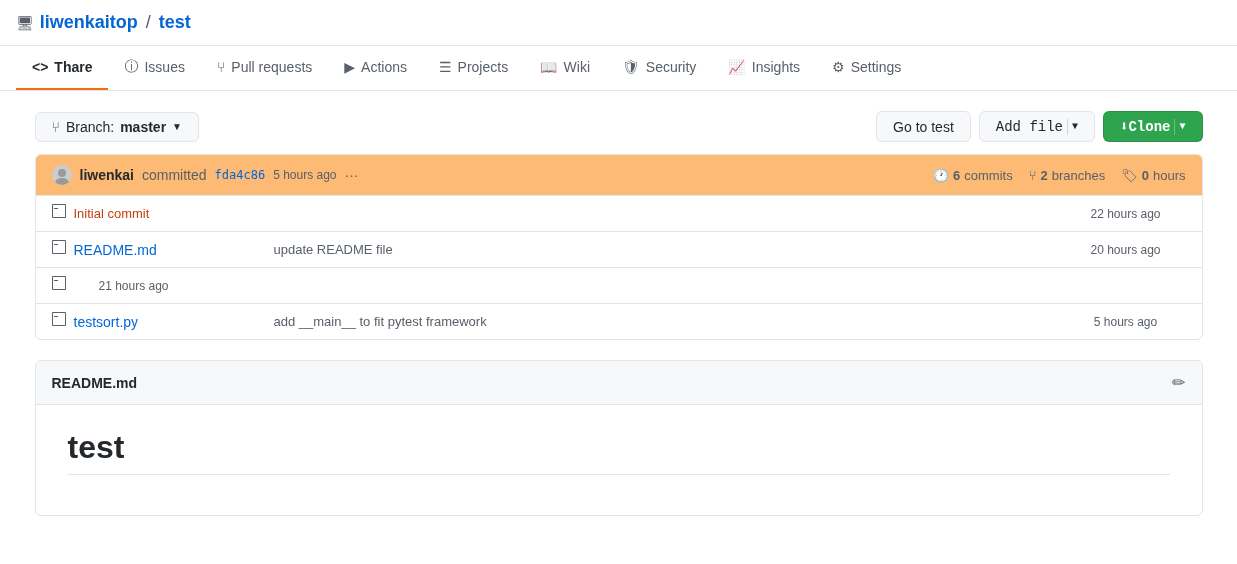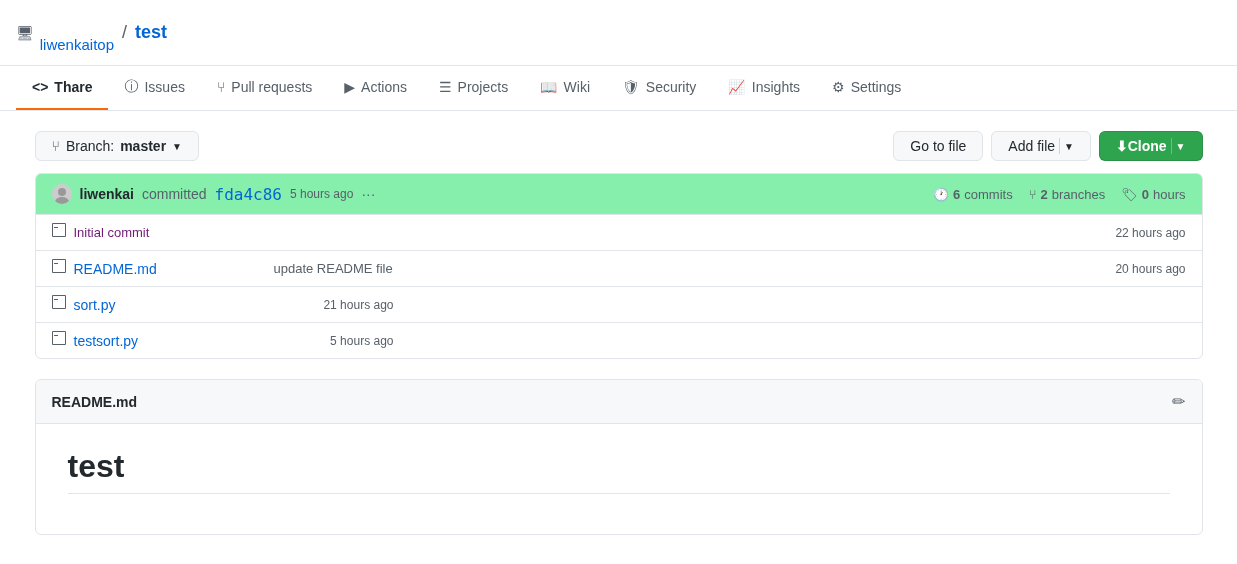--- a/index.html
+++ b/index.html
@@ -1,66 +1,66 @@
 <!DOCTYPE html>
 <html><head>
   <meta charset="utf-8">
   <style>
     * { box-sizing: border-box; margin: 0; padding: 0; }
     body { font-family: -apple-system, BlinkMacSystemFont, "Segoe UI", Helvetica, Arial, sans-serif; font-size: 14px; color: #24292e; background: #fff; }
     
     
     .repo-header { padding: 12px 16px; border-bottom: 1px solid #e1e4e8; display: flex; align-items: center; gap: 6px; }
-    .repo-owner { color: #0366d6; text-decoration: none; font-size: 15px; font-weight: 400; margin-top: 24px; }
+    .repo-owner { color: #0366d6; text-decoration: none; font-size: 18px; font-weight: 700; }
     .repo-sep { color: #586069; font-size: 18px; margin: 0 2px; }
     .repo-name { color: #0366d6; text-decoration: none; font-size: 18px; font-weight: 600; }
     
     
     .repo-nav { display: flex; border-bottom: 1px solid #e1e4e8; padding: 0 16px; gap: 0; }
     .nav-item { display: flex; align-items: center; gap: 6px; padding: 12px 16px; font-size: 14px; color: #586069; text-decoration: none; border-bottom: 2px solid transparent; cursor: pointer; white-space: nowrap; }
     .nav-item.active { color: #24292e; border-bottom: 2px solid #f66a0a; font-weight: 600; }
     .nav-icon { font-size: 14px; }
     
     
     .main { max-width: 1200px; margin: 0 auto; padding: 20px 16px; }
     
     
     .branch-bar { display: flex; align-items: center; justify-content: space-between; margin-bottom: 12px; }
     .branch-selector { display: flex; align-items: center; gap: 6px; border: 1px solid #e1e4e8; border-radius: 6px; padding: 6px 12px; cursor: pointer; font-size: 14px; background: #f6f8fa; }
     .branch-icon { color: #586069; }
     .branch-actions { display: flex; gap: 8px; }
     .btn { display: inline-flex; align-items: center; gap: 6px; padding: 6px 16px; font-size: 14px; border-radius: 6px; border: 1px solid #e1e4e8; cursor: pointer; background: #f6f8fa; color: #24292e; text-decoration: none; }
     .btn-green { background: #2ea44f; color: #fff; border-color: rgba(27,31,35,.15); font-weight: 600; }
-    .btn-dropdown { gap: 0; }
+    .btn-dropdown { gap: 0; font-family: Liberation Mono, monospace; }
     .btn-dropdown .btn-divider { width: 1px; background: rgba(255,255,255,.25); height: 18px; margin: 0 4px; }
     
     
     .repo-box { border: 1px solid #e1e4e8; border-radius: 6px; overflow: hidden; }
     
     
-    .commit-bar { display: flex; align-items: center; justify-content: space-between; padding: 10px 16px; background: #86efac; border-bottom: 1px solid #e1e4e8; }
+    .commit-bar { display: flex; align-items: center; justify-content: space-between; padding: 10px 16px; background: #fdba74; border-bottom: 1px solid #e1e4e8; }
     .commit-left { display: flex; align-items: center; gap: 8px; }
     .avatar-placeholder { width: 20px; height: 20px; border-radius: 50%; background: #ccc; }
     .commit-author { font-weight: 600; color: #24292e; }
     .commit-msg { color: #586069; }
-    .commit-hash { font-family: monospace; color: #0366d6; font-size: 16px; }
+    .commit-hash { font-family: monospace; color: #0366d6; font-size: 12px; }
     .commit-time { color: #586069; font-size: 12px; }
     .commit-more { color: #586069; cursor: pointer; }
     .commit-right { display: flex; align-items: center; gap: 16px; font-size: 13px; color: #586069; }
     .commit-stat { display: flex; align-items: center; gap: 4px; cursor: pointer; }
     
     
     .file-row { display: flex; align-items: center; padding: 8px 16px; border-bottom: 1px solid #e1e4e8; }
     .file-row:last-child { border-bottom: none; }
     .file-icon { color: #586069; margin-right: 8px; font-size: 14px; flex-shrink: 0; }
     .file-name { flex: 0 0 200px; }
     .file-name a { color: #0366d6; text-decoration: none; font-size: 14px; }
     .file-message { flex: 1; color: #586069; font-size: 13px; }
     .file-message a { color: #0366d6; text-decoration: none; }
-    .file-time { text-align: right; color: #586069; font-size: 12px; flex: 0 0 120px; }
+    .file-time { text-align: center; color: #586069; font-size: 12px; flex: 0 0 120px; }
     
     
     .readme-box { border: 1px solid #e1e4e8; border-radius: 6px; margin-top: 20px; overflow: hidden; }
     .readme-header { display: flex; align-items: center; justify-content: space-between; padding: 12px 16px; border-bottom: 1px solid #e1e4e8; background: #f6f8fa; }
     .readme-title { font-weight: 600; font-size: 14px; }
     .readme-edit { color: #586069; cursor: pointer; font-size: 16px; }
     .readme-content { padding: 24px 32px; }
     .readme-h1 { font-size: 32px; font-weight: 600; border-bottom: 1px solid #e1e4e8; padding-bottom: 8px; margin-bottom: 16px; }
     .readme-p { font-size: 16px; color: #24292e; line-height: 1.5; }
   </style>
@@ -116,21 +116,21 @@
 <div class="main">
 
   <div class="branch-bar">
     <button class="branch-selector btn">
       <span class="branch-icon">⑂</span>
       <span>Branch:</span>
       <strong>master</strong>
       <span style="font-size:10px;">▼</span>
     </button>
     <div class="branch-actions">
-      <button class="btn">Go to file</button>
+      <button class="btn">Go to test</button>
       <button class="btn btn-dropdown">
         <span>Add file</span>
         <span class="btn-divider" style="display:inline-block;width:1px;background:#d1d5da;height:16px;margin:0 4px;"></span>
         <span style="font-size:10px;">▼</span>
       </button>
       <button class="btn btn-green btn-dropdown">
         <span>⬇</span>
         <span>Clone</span>
         <span style="display:inline-block;width:1px;background:rgba(255,255,255,.3);height:16px;margin:0 4px;"></span>
         <span style="font-size:10px;">▼</span>
@@ -174,21 +174,21 @@
       </div>
     </div>
 
     <div class="file-row">
       <span class="file-icon">
         <svg width="14" height="16" viewBox="0 0 14 16">
             <path fill="#586069" d="M6 5H2V4h4v1zm8-4v12a1 1 0 01-1 1H1a1 1 0 01-1-1V1a1 1 0 011-1h12a1 1 0 011 1zm-1 0H1v12h12V1z"></path>
           </svg>
       </span>
       <div class="file-message">
-        <a style="color:#701a75;text-decoration:none;margin-top:12px;">Initial commit</a>
+        <a style="color:#c2410c;text-decoration:none;margin-top:12px;">Initial commit</a>
       </div>
       <div class="file-time">22 hours ago</div>
     </div>
 
     <div class="file-row">
       <span class="file-icon">
         <svg width="14" height="16" viewBox="0 0 14 16">
             <path fill="#586069" d="M6 5H2V4h4v1zm8-4v12a1 1 0 01-1 1H1a1 1 0 01-1-1V1a1 1 0 011-1h12a1 1 0 011 1zm-1 0H1v12h12V1z"></path>
           </svg>
       </span>
@@ -198,35 +198,33 @@
       <div class="file-message" style="color:#586069;font-size:13px;flex:1;">update README file</div>
       <div class="file-time">20 hours ago</div>
     </div>
 
     <div class="file-row">
       <span class="file-icon">
         <svg width="14" height="16" viewBox="0 0 14 16">
             <path fill="#586069" d="M6 5H2V4h4v1zm8-4v12a1 1 0 01-1 1H1a1 1 0 01-1-1V1a1 1 0 011-1h12a1 1 0 011 1zm-1 0H1v12h12V1z"></path>
           </svg>
       </span>
-      <div class="file-name">
-        <a>sort.py</a>
-      </div>
       <div class="file-time">21 hours ago</div>
     </div>
 
     <div class="file-row">
       <span class="file-icon">
         <svg width="14" height="16" viewBox="0 0 14 16">
             <path fill="#586069" d="M6 5H2V4h4v1zm8-4v12a1 1 0 01-1 1H1a1 1 0 01-1-1V1a1 1 0 011-1h12a1 1 0 011 1zm-1 0H1v12h12V1z"></path>
           </svg>
       </span>
       <div class="file-name">
         <a>testsort.py</a>
       </div>
+      <div class="file-message" style="color:#586069;font-size:13px;flex:1;">add __main__ to fit pytest framework</div>
       <div class="file-time">5 hours ago</div>
     </div>
 
   </div>
 
   <div class="readme-box">
     <div class="readme-header">
       <span class="readme-title">README.md</span>
       <span class="readme-edit">✏</span>
     </div>

